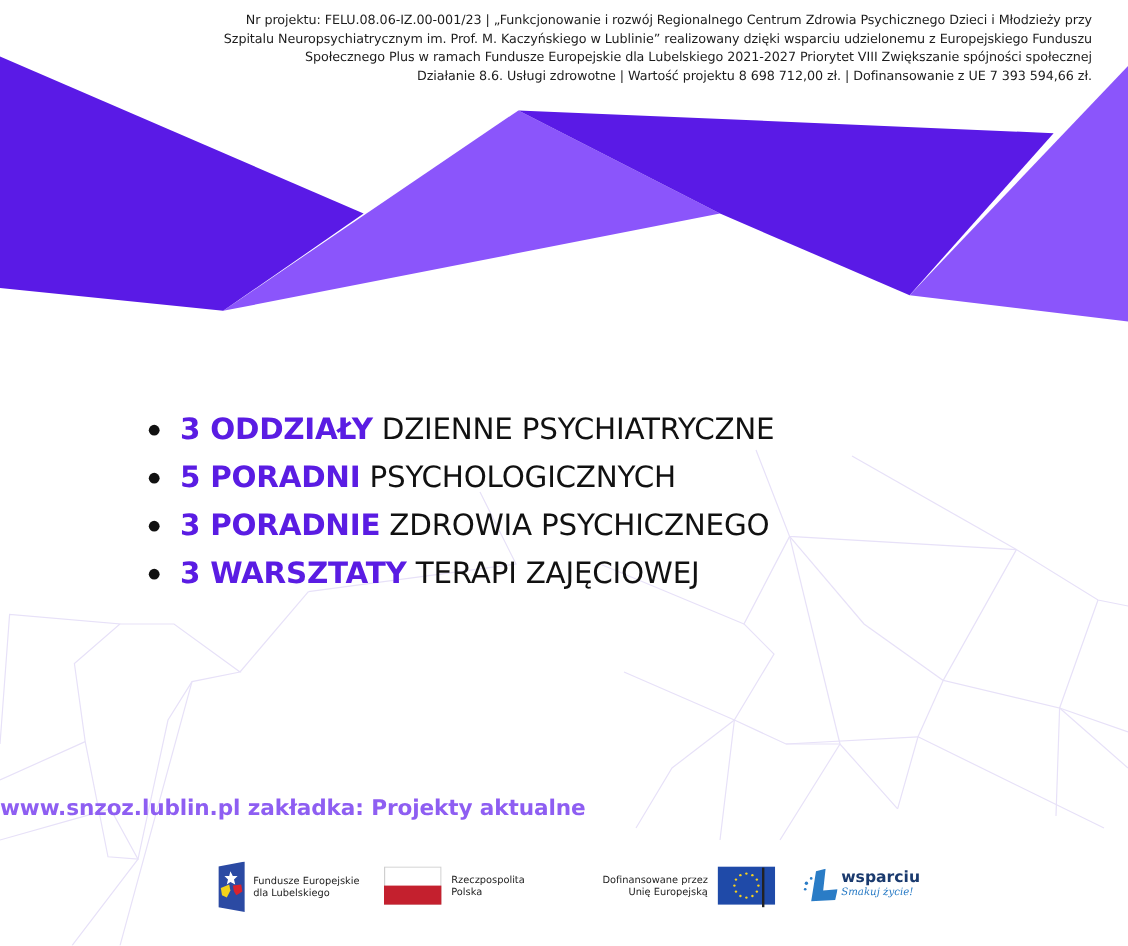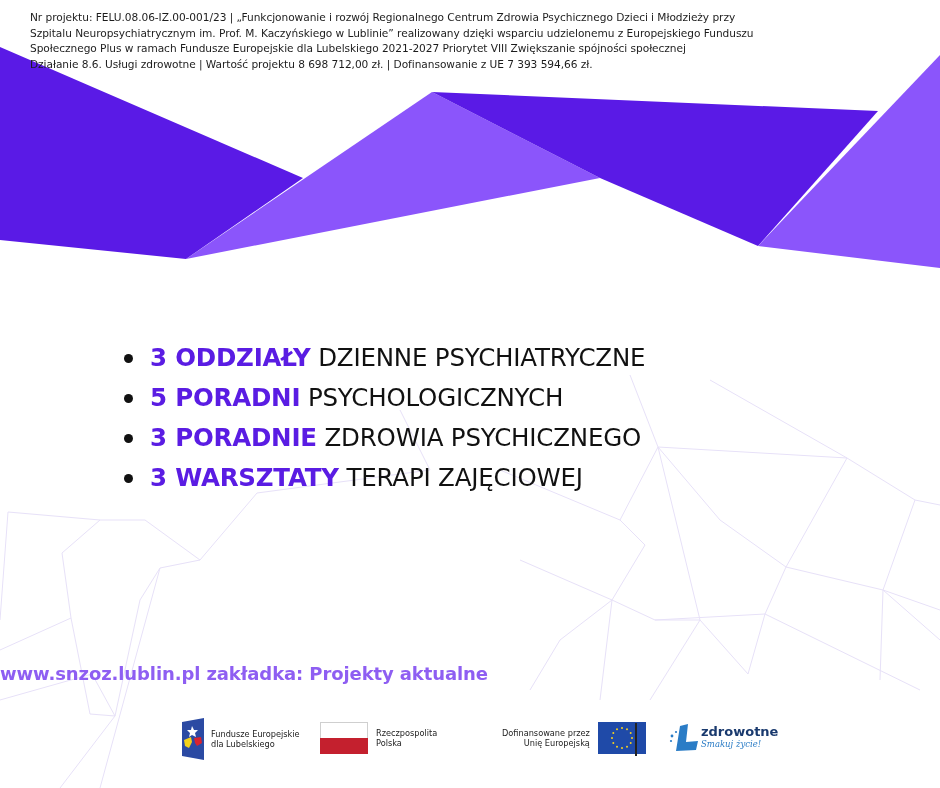--- a/index.html
+++ b/index.html
@@ -1,20 +1,20 @@
 <!DOCTYPE html>
 <html><head>
 <meta charset="utf-8">
 <style>
   html, body { margin: 0; padding: 0; }
   body { width: 940px; height: 788px; background: #ffffff; position: relative; overflow: hidden; font-family: "DejaVu Sans", "Liberation Sans", sans-serif; }
   .bg-svg { position: absolute; left: 0; top: 0; width: 940px; height: 788px; }
   .header-text {
     position: absolute; left: 30px; top: 10px; width: 880px;
-    text-align: left; font-size: 10.6px; line-height: 15.5px; color: #1c1c1c;
+    text-align: right; font-size: 10.6px; line-height: 15.5px; color: #1c1c1c;
     letter-spacing: -0.05px;
   }
   .header-text span { display: block; white-space: nowrap; }
   .list { position: absolute; left: 122px; top: 338px; margin: 0; padding: 0; list-style: none; }
   .list li { position: relative; padding-left: 28px; font-size: 24.5px; line-height: 40px; color: #111; white-space: nowrap; letter-spacing: -0.2px; }
   .bullet { position: absolute; left: 2px; top: 16px; width: 9px; height: 9px; border-radius: 50%; background: #111; }
   .strong { color: #5a1ce3; font-weight: bold; }
   .cont { display: block; }
   .url { position: absolute; left: 0; width: 940px; top: 663px; text-align: left; color: #8e5ef2; font-weight: bold; font-size: 18px; letter-spacing: -0.1px; }
   .logos { position: absolute; left: 170px; top: 706px; width: 600px; height: 68px; background: #ffffff; }
@@ -139,17 +139,17 @@
 
   <div class="logo" style="left:498px; top:18px;">
     <svg width="30" height="28" viewBox="0 0 30 28">
       <path d="M12,2 L20,0 L18,18 L30,17 L28,26 L8,27 Z" fill="#2a7cc6"></path>
       <circle cx="4" cy="12" r="1.4" fill="#2a7cc6"></circle>
       <circle cx="8" cy="8" r="1.1" fill="#2a7cc6"></circle>
       <circle cx="3" cy="17" r="1.1" fill="#2a7cc6"></circle>
       <polygon points="22,11 23,13 25,13 23.5,14.5 24,16.5 22,15.4 20,16.5 20.5,14.5 19,13 21,13" fill="#ffffff"></polygon>
     </svg>
     <div style="margin-left:3px; line-height:12px;">
-      <div style="font-size:13px; color:#1a3a6e; font-weight:bold;">zdrowotne</div>
+      <div style="font-size:13px; color:#1a3a6e; font-weight:bold;">wsparciu</div>
       <div style="font-size:8.5px; color:#2a7cc6; font-style:italic; font-family:'DejaVu Serif', serif;">Smakuj życie!</div>
     </div>
   </div>
 </div>
 
 </body></html>

